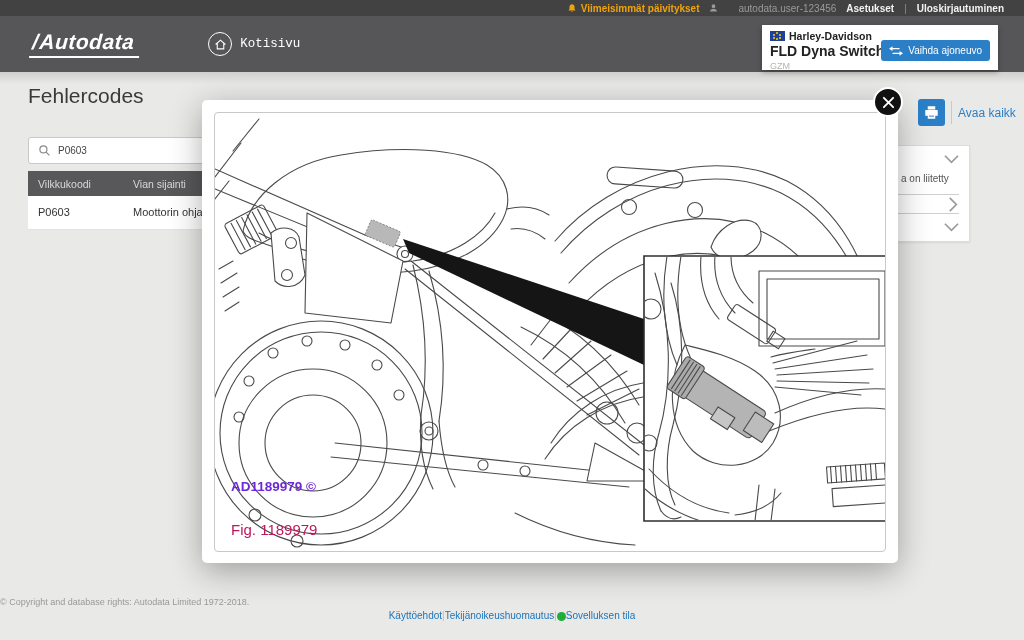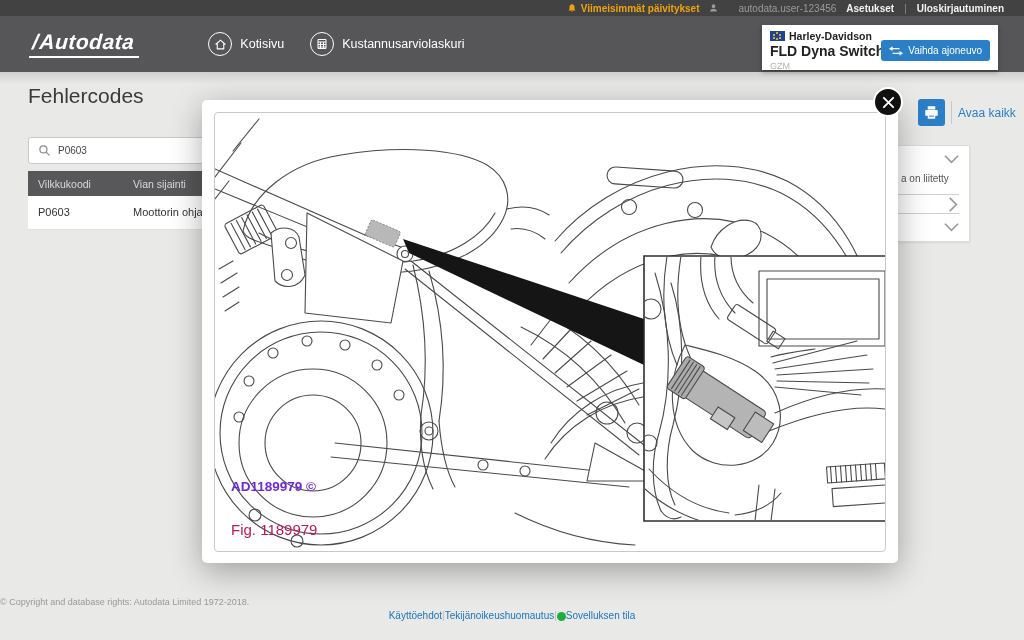--- a/index.html
+++ b/index.html
@@ -14,21 +14,21 @@
   .topbar .usr { color:#9a9a9a; display:flex; align-items:center; gap:20px; font-weight:normal; }
   .topbar .lnk { color:#f2f2f2; }
   .topbar .sep { color:#8a8a8a; font-weight:normal; }
 
   .nav { position:absolute; left:0; top:16px; width:1024px; height:56px;
     background:#565658; display:flex; align-items:center; }
   .logo { margin-left:30px; color:#fff; font-style:italic; font-weight:bold;
     font-size:21px; letter-spacing:.5px; border-bottom:2px solid #fff;
     padding:0 6px 2px 2px; transform:skewX(-4deg); }
   .logo .slash { font-weight:bold; margin-right:1px; }
-  .navitems { display:flex; align-items:center; gap:26px; margin-left:68px; }
+  .navitems { display:flex; align-items:center; margin-left:68px;font-family:Liberation Mono, monospace; }
   .navitem { display:flex; align-items:center; gap:8px; color:#fff; font-size:12.5px; cursor:pointer; }
   .navicon { width:24px; height:24px; border:1.6px solid #fff; border-radius:50%;
     display:flex; align-items:center; justify-content:center; }
 
   .hdr-shadow { position:absolute; left:0; top:72px; width:1024px; height:12px;
     background:linear-gradient(#cfcfcd, rgba(233,233,231,0)); }
 
   
   .vcard { position:absolute; left:762px; top:25px; width:236px; height:45px;
     background:#fff; box-shadow:0 2px 5px rgba(0,0,0,.3); z-index:20; padding:5px 24px 0 8px; }
@@ -116,28 +116,20 @@
 <div class="nav">
   <div class="logo"><span class="slash">/</span><span>Autodata</span></div>
   <div class="navitems">
     <div class="navitem">
       <span class="navicon">
         <svg width="13" height="13" viewBox="0 0 24 24">
             <path fill="none" stroke="#fff" stroke-width="2" d="M3 12 12 4l9 8M6 10v10h12V10"></path>
           </svg>
       </span>
       <span>Kotisivu</span>
-    </div>
-    <div class="navitem">
-      <span class="navicon">
-        <svg width="12" height="12" viewBox="0 0 24 24">
-            <path fill="none" stroke="#fff" stroke-width="2" d="M4 3h16v18H4zM4 8h16M9 8v13M15 8v13M4 13h16M4 18h16"></path>
-          </svg>
-      </span>
-      <span>Kustannusarviolaskuri</span>
     </div>
   </div>
 </div>
 <div class="hdr-shadow"></div>
 
 <div class="vcard">
   <div class="vmake">
     <span class="euflag">
       <i style="left:6px;top:1px"></i>
         <i style="left:3px;top:3px"></i>

